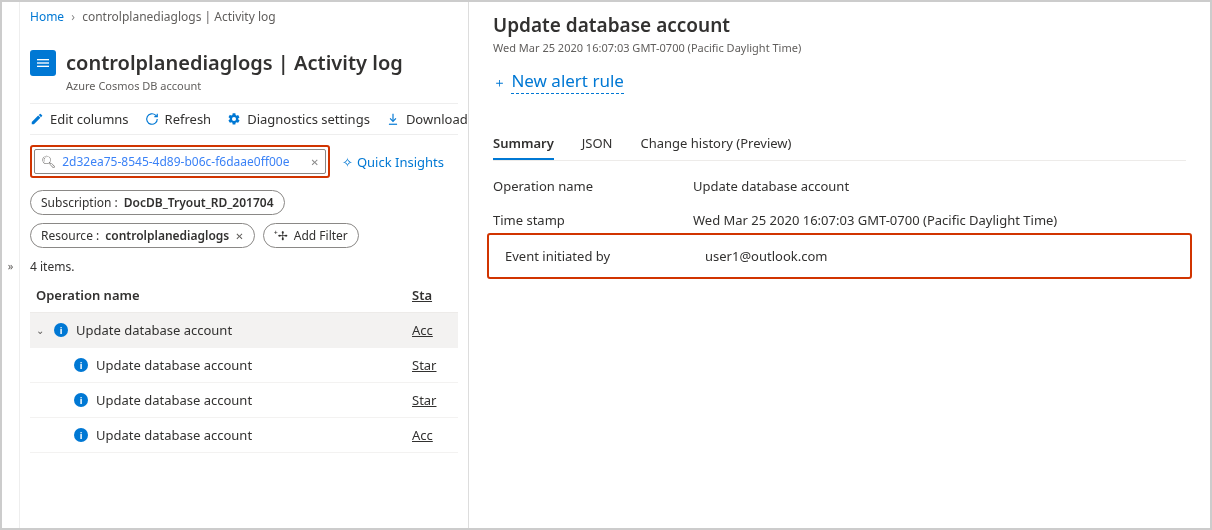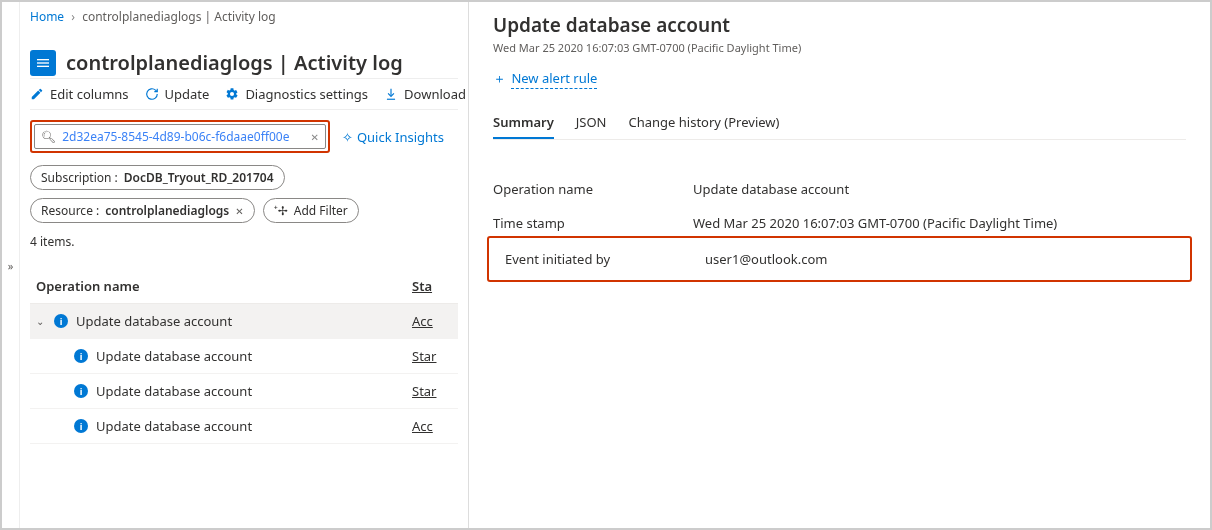--- a/index.html
+++ b/index.html
@@ -79,21 +79,21 @@
   .qi-link { color: #0078d4; display: flex; align-items: center; gap: 4px; cursor: pointer; white-space: nowrap; }
   .filters-row { display: flex; flex-wrap: wrap; gap: 8px; margin-bottom: 10px; }
   .pill {
     border: 1px solid #8a8886; border-radius: 14px;
     padding: 3px 10px; font-size: 12px; display: flex; align-items: center; gap: 6px;
     white-space: nowrap;
   }
   .pill strong { font-weight: 600; }
   .pill .x { color: #605e5c; cursor: pointer; font-size: 10px; }
   .pill.add { cursor: pointer; }
-  .items-count { font-size: 12px; color: #323130; margin-bottom: 19px; }
+  .items-count { font-size: 12px; color: #323130; margin-bottom: 3px; }
   .table-head {
     display: flex; border-bottom: 1px solid #edebe9;
     padding: 8px 6px; font-weight: 600; font-size: 13px;
   }
   .col-op { flex: 1; }
   .col-st { flex: 0 0 40px; text-decoration: underline; }
   .row {
     display: flex; align-items: center;
     padding: 8px 6px; border-bottom: 1px solid #f3f2f1;
     font-size: 13px; cursor: pointer;
@@ -112,26 +112,26 @@
   .detail-pane {
     flex: 1;
     border-left: 1px solid #ddd;
     background: #fff;
     padding: 10px 24px;
     position: relative;
   }
   .detail-title { font-size: 19px; font-weight: 600; margin-bottom: 2px; }
   .detail-sub { font-size: 11px; color: #605e5c; margin-bottom: 14px; }
   .new-alert {
-    color: #0078d4; cursor: pointer; font-size: 13px;
+    color: #0078d4; cursor: pointer; font-size: 17px;
     display: inline-flex; align-items: center; gap: 4px;
     border-bottom: 1px dashed #0078d4; padding-bottom: 1px;
-    margin-bottom: 18px;
-  }
-  .tabs { display: flex; gap: 22px; border-bottom: 1px solid #edebe9; margin-bottom: 32px; }
+    margin-bottom: 34px;
+  }
+  .tabs { display: flex; gap: 28px; border-bottom: 1px solid #edebe9; margin-bottom: 8px; }
   .tab { padding: 6px 0; cursor: pointer; font-size: 13px; color: #323130; }
   .tab.active { border-bottom: 2px solid #0078d4; font-weight: 600; }
   .kv-row { display: flex; padding: 8px 0; font-size: 13px; }
   .kv-key { flex: 0 0 200px; color: #323130; }
   .kv-val { flex: 1; color: #323130; }
   .highlight-box {
     border: 2px solid #d13400; border-radius: 3px;
     padding: 4px 16px; margin: -4px -6px;
     display: flex;
   }
@@ -153,38 +153,39 @@
     <div class="title-row">
       <div class="res-icon">
         <svg viewBox="0 0 24 24">
             <rect x="3" y="6" width="18" height="2"></rect>
             <rect x="3" y="11" width="18" height="2"></rect>
             <rect x="3" y="16" width="18" height="2"></rect>
           </svg>
       </div>
       <div class="page-title">controlplanediaglogs | Activity log</div>
     </div>
+    <div class="page-subtitle">Azure Cosmos DB account</div>
 
     <div class="toolbar">
       <div class="tool-btn">
         <span class="ico">
             <svg width="14" height="14" viewBox="0 0 24 24" fill="#0078d4">
               <path d="M3 17.25V21h3.75L17.81 9.94l-3.75-3.75L3 17.25zM20.71 7.04a1 1 0 0 0 0-1.41l-2.34-2.34a1 1 0 0 0-1.41 0l-1.83 1.83 3.75 3.75 1.83-1.83z"></path>
             </svg>
           </span>
         <span>Edit columns</span>
       </div>
       <div class="tool-btn">
         <span class="ico">
             <svg width="14" height="14" viewBox="0 0 24 24" fill="none" stroke="#0078d4" stroke-width="2">
               <path d="M21 12a9 9 0 1 1-3-6.7L21 8"></path>
               <path d="M21 3v5h-5"></path>
             </svg>
           </span>
-        <span>Update</span>
+        <span>Refresh</span>
       </div>
       <div class="tool-btn">
         <span class="ico">
             <svg width="14" height="14" viewBox="0 0 24 24" fill="#0078d4">
               <path d="M19.14 12.94a7.07 7.07 0 0 0 .05-.94 7.07 7.07 0 0 0-.05-.94l2.03-1.58a.5.5 0 0 0 .12-.64l-1.92-3.32a.5.5 0 0 0-.6-.22l-2.39.96a7.03 7.03 0 0 0-1.62-.94l-.36-2.54A.5.5 0 0 0 13.9 2h-3.8a.5.5 0 0 0-.5.42l-.36 2.54c-.58.24-1.12.55-1.62.94l-2.39-.96a.5.5 0 0 0-.6.22L2.71 8.48a.5.5 0 0 0 .12.64l2.03 1.58c-.03.31-.05.63-.05.94s.02.63.05.94L2.83 14.16a.5.5 0 0 0-.12.64l1.92 3.32c.13.22.39.31.6.22l2.39-.96c.5.39 1.04.7 1.62.94l.36 2.54c.04.24.25.42.5.42h3.8c.25 0 .46-.18.5-.42l.36-2.54c.58-.24 1.12-.55 1.62-.94l2.39.96c.21.09.47 0 .6-.22l1.92-3.32a.5.5 0 0 0-.12-.64l-2.03-1.58zM12 15.5A3.5 3.5 0 1 1 12 8.5a3.5 3.5 0 0 1 0 7z"></path>
             </svg>
           </span>
         <span>Diagnostics settings</span>
       </div>
       <div class="tool-btn">

